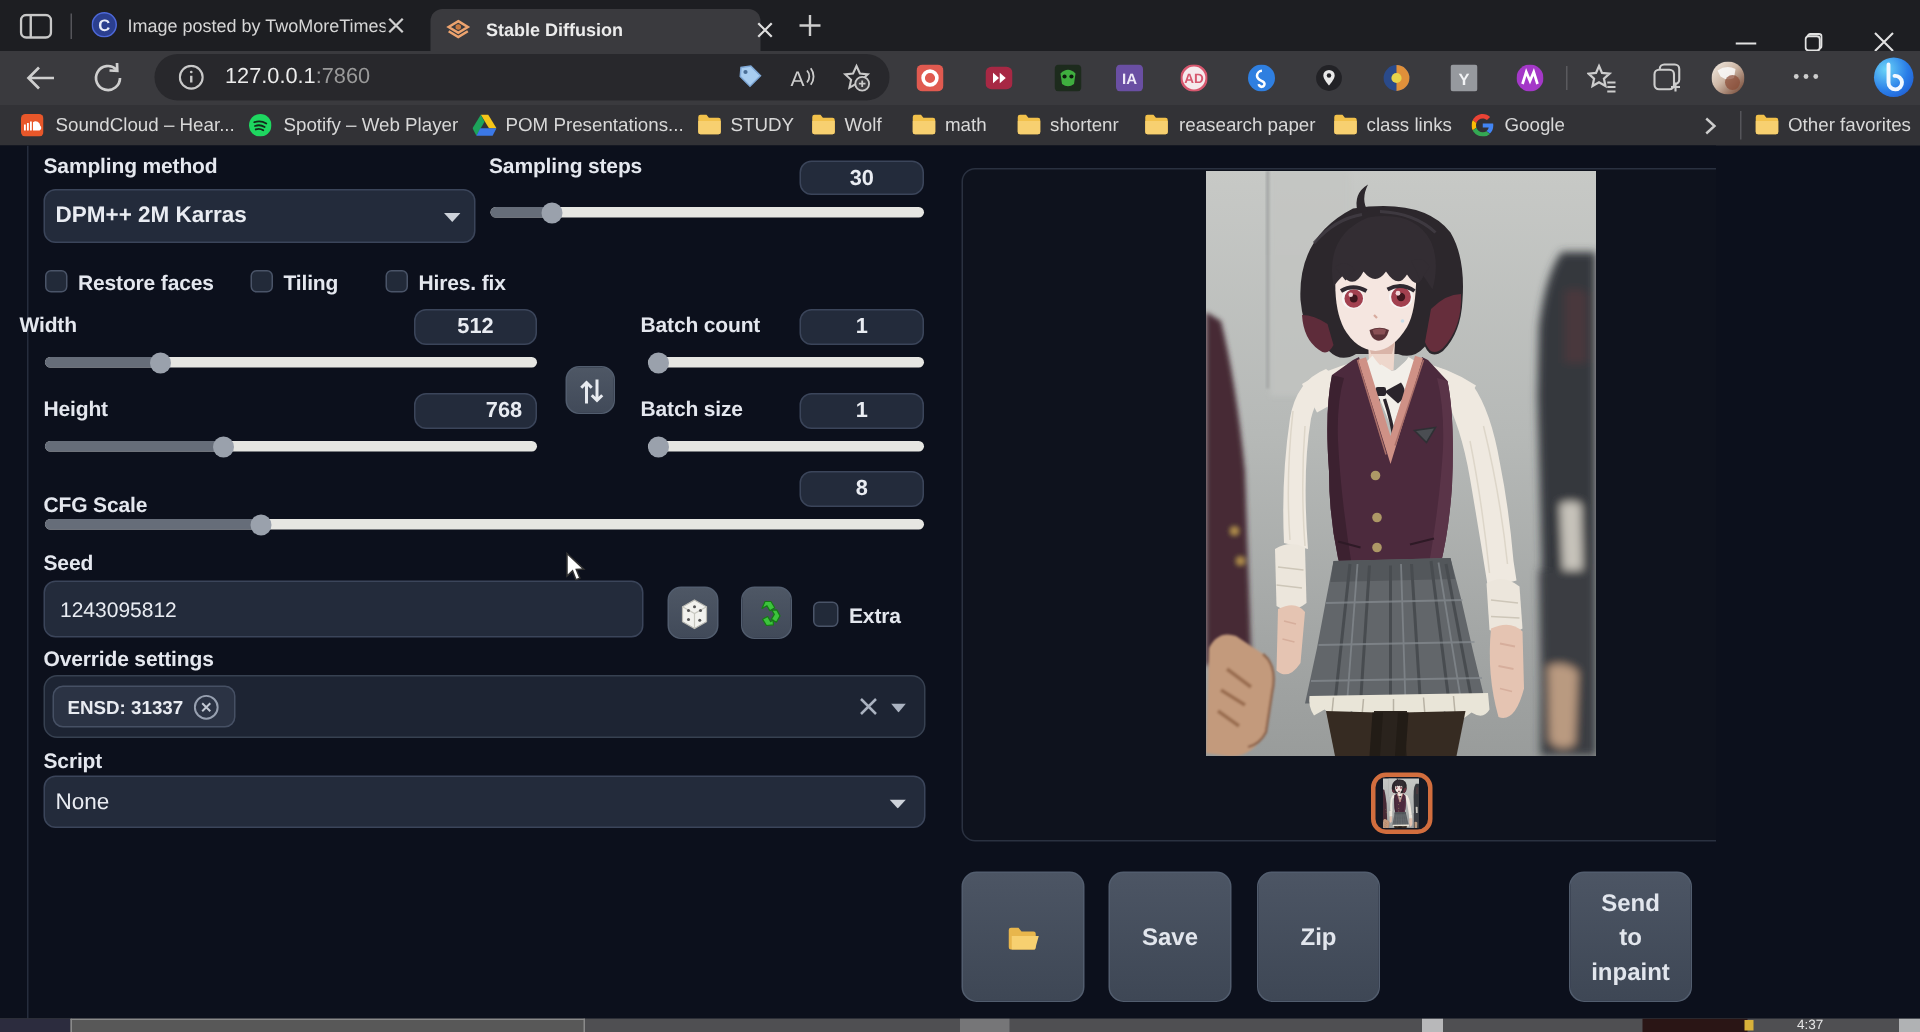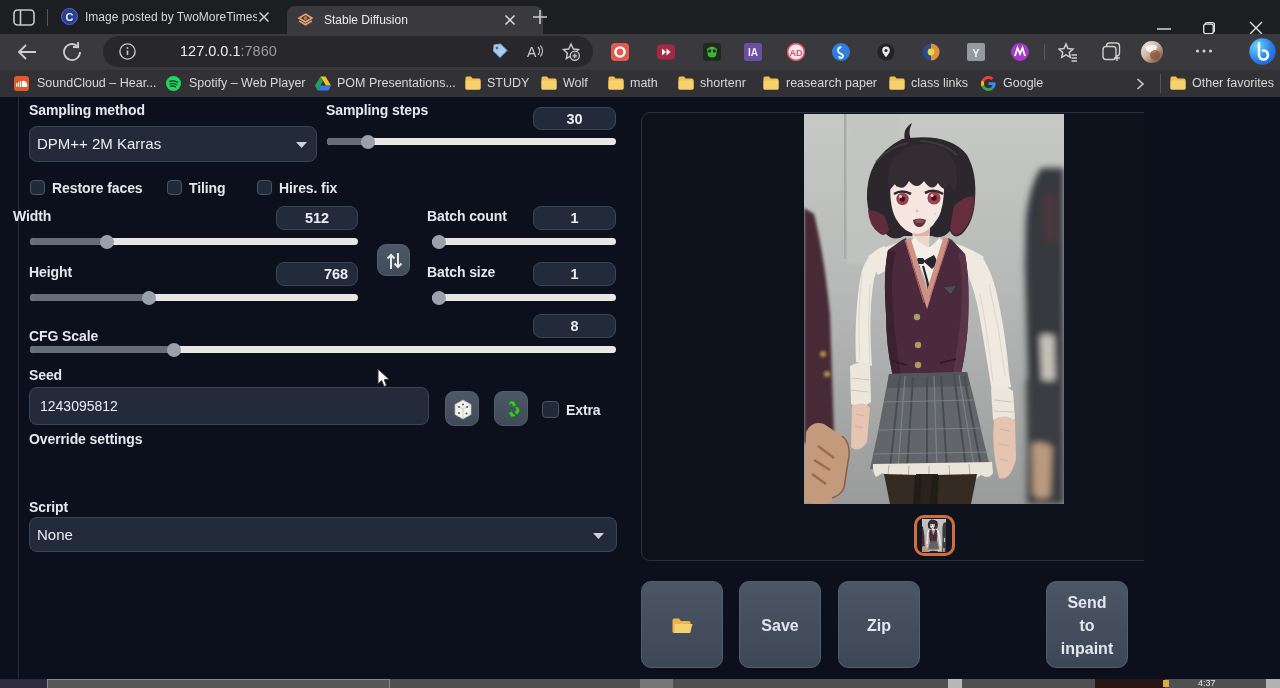--- a/index.html
+++ b/index.html
@@ -39,21 +39,21 @@
         <circle cx="8.5" cy="8.5" r="8" fill="#2b3f8f"></circle>
         <circle cx="8.5" cy="8.5" r="8" fill="none" stroke="#4d68d8" stroke-width="1"></circle>
         <text x="8.5" y="12.5" font-size="11" font-weight="bold" fill="#e8ecf8" text-anchor="middle" font-family="Liberation Sans">C</text>
       </svg>
       <div class="abs tabtxt" style="left:33px;top:0;width:172px;overflow:hidden;white-space:nowrap;">Image posted by TwoMoreTimes</div>
       <svg class="abs" style="left:206px;top:11px" width="12" height="12" viewBox="0 0 12 12">
           <path d="M1.5 1.5 L10.5 10.5 M10.5 1.5 L1.5 10.5" stroke="#cfcfcf" stroke-width="1.5"></path>
         </svg>
     </div>
 
-    <div class="abs" style="left:287px;top:6px;width:256px;height:28px;background:#3a3a3e;border-radius:8px 8px 0 0;">
+    <div class="abs" style="left:287px;top:6px;width:220px;height:28px;background:#3a3a3e;border-radius:8px 8px 0 0;font-weight:bold;">
       <svg class="abs" style="left:10px;top:6px" width="17" height="17" viewBox="0 0 24 24">
         <path d="M12 3 L21 8.5 L12 14 L3 8.5 Z" fill="none" stroke="#eda36e" stroke-width="2.4"></path>
         <path d="M3 12.5 L12 18 L21 12.5" fill="none" stroke="#eda36e" stroke-width="2.4"></path>
         <circle cx="12" cy="8.5" r="2.6" fill="#c97a42"></circle>
       </svg>
       <div class="abs" style="left:37px;top:0;font-size:12px;color:#ececec;line-height:28px;">Stable Diffusion</div>
       <svg class="abs" style="left:217px;top:8px" width="12" height="12" viewBox="0 0 12 12">
           <path d="M1.5 1.5 L10.5 10.5 M10.5 1.5 L1.5 10.5" stroke="#dedede" stroke-width="1.5"></path>
         </svg>
     </div>
@@ -84,21 +84,21 @@
         <path d="M19 11 a8 8 0 1 1 -2.4 -5.7" fill="none" stroke="#cfcfcf" stroke-width="1.8"></path>
         <path d="M17 1 L17.2 6.2 L12 6.0" fill="none" stroke="#cfcfcf" stroke-width="1.8"></path>
       </svg>
 
     <div class="abs" style="left:103px;top:2px;width:490px;height:31px;background:#28282c;border-radius:16px;">
       <svg class="abs" style="left:16px;top:7px" width="17" height="17" viewBox="0 0 17 17">
           <circle cx="8.5" cy="8.5" r="7.6" fill="none" stroke="#c9c9c9" stroke-width="1.4"></circle>
           <line x1="8.5" y1="7.5" x2="8.5" y2="12" stroke="#c9c9c9" stroke-width="1.6"></line>
           <circle cx="8.5" cy="5" r="0.9" fill="#c9c9c9"></circle>
         </svg>
-      <div class="abs" style="left:47px;top:0;line-height:31px;font-size:14.5px;color:#ececec;margin-left:30px;">127.0.0.1<span style="color:#9a9a9a">:7860</span></div>
+      <div class="abs" style="left:47px;top:0;line-height:31px;font-size:14.5px;color:#ececec;">127.0.0.1<span style="color:#9a9a9a">:7860</span></div>
 
       <svg class="abs" style="left:387px;top:6px" width="20" height="20" viewBox="0 0 20 20">
           <path d="M10.5 2 L17 8.5 L10 15.5 L3.5 9 L4 3 Z" fill="#a8cdf0" stroke="#7fa8d6" stroke-width="1"></path>
           <circle cx="7" cy="6" r="1.4" fill="#4a6e96"></circle>
         </svg>
 
       <svg class="abs" style="left:421px;top:6px" width="20" height="20" viewBox="0 0 20 20">
           <text x="3" y="15" font-size="14" fill="#cdcdcd" font-family="Liberation Sans">A</text>
           <path d="M14 5 a6 6 0 0 1 0 8 M16.5 3.5 a9 9 0 0 1 0 11" fill="none" stroke="#cdcdcd" stroke-width="1.2"></path>
         </svg>
@@ -272,21 +272,21 @@
     <svg class="abs" style="left:1170px;top:6px" width="16" height="14" viewBox="0 0 16 14">
         <path d="M0.5 2 a1.5 1.5 0 0 1 1.5-1.5 h4 l1.6 2 h6.4 a1.5 1.5 0 0 1 1.5 1.5 v8 a1.5 1.5 0 0 1 -1.5 1.5 h-12 a1.5 1.5 0 0 1 -1.5 -1.5 Z" fill="#f2c14b"></path>
         <path d="M0.5 4.6 h15 v7.4 a1.5 1.5 0 0 1 -1.5 1.5 h-12 a1.5 1.5 0 0 1 -1.5 -1.5 Z" fill="#f7d070"></path>
       </svg>
     <div class="abs bktxt" style="left:1192px;top:6px;">Other favorites</div>
   </div>
   <div class="abs" id="content">
     <div class="abs" style="left:18px;top:0;width:1px;height:582px;background:#262d3d"></div>
 
     <div class="abs lbl" style="left:29px;top:5px;">Sampling method</div>
-    <div class="abs inputbox" style="left:29px;top:29px;width:288px;height:36px;line-height:34px;"><span style="margin-left:7px">DPM++ 2M Karras</span>
+    <div class="abs inputbox" style="left:29px;top:29px;width:288px;height:36px;line-height:34px;font-weight:bold;"><span style="margin-left:7px">DPM++ 2M Karras</span>
       <svg class="abs" style="left:266px;top:15px" width="11" height="6" viewBox="0 0 11 6">
           <path d="M0 0 L11 0 L5.5 6 Z" fill="#cdd2da"></path>
         </svg>
     </div>
     <div class="abs lbl" style="left:326px;top:5px;">Sampling steps</div>
     <div class="abs numbox" style="left:533px;top:10px;width:83px;height:23px;">30</div>
     <div class="abs track" style="left:327px;top:41px;width:289px;"></div>
     <div class="abs trackfill" style="left:327px;top:41px;width:41px;"></div>
     <div class="abs knob" style="left:361px;top:38px;"></div>
 
@@ -349,20 +349,35 @@
             <path d="M9 3 L13 3 L15.5 7.2 L12.2 9.1 L10.3 5.8 L7 7.6 Z"></path>
             <path d="M16.8 8.6 L19 12.6 L16.6 16.8 L13.2 14.9 L15.2 11.6 L13.6 8.8 Z"></path>
             <path d="M14.6 18.6 L10 19 L7.4 14.9 L10.8 13 L12.8 16.4 L14.4 15.5 Z"></path>
           </g>
         </svg>
     </div>
     <div class="abs cbx" style="left:542px;top:304px;width:17px;height:17px;"></div>
     <div class="abs lbl" style="left:566px;top:305px;">Extra</div>
 
     <div class="abs lbl" style="left:29px;top:334px;">Override settings</div>
+    <div class="abs" style="left:29px;top:353px;width:588px;height:42px;background:#1d2433;border:1px solid #374151;border-radius:9px;">
+      <div class="abs" style="left:5px;top:6px;width:122px;height:28px;background:#2b3344;border:1px solid #465064;border-radius:7px;">
+        <span class="abs" style="left:9px;top:7px;font-size:12.5px;font-weight:bold;color:#e8ebf1;">ENSD: 31337</span>
+        <svg class="abs" style="left:93px;top:5px" width="17" height="17" viewBox="0 0 17 17">
+            <circle cx="8.5" cy="8.5" r="7.6" fill="none" stroke="#97a0b0" stroke-width="1.3"></circle>
+            <path d="M5.8 5.8 L11.2 11.2 M11.2 5.8 L5.8 11.2" stroke="#c3c9d4" stroke-width="1.3"></path>
+          </svg>
+      </div>
+      <svg class="abs" style="left:542px;top:13px" width="14" height="14" viewBox="0 0 14 14">
+          <path d="M2 2 L12 12 M12 2 L2 12" stroke="#aab2c0" stroke-width="1.7"></path>
+        </svg>
+      <svg class="abs" style="left:564px;top:18px" width="10" height="6" viewBox="0 0 10 6">
+          <path d="M0 0 L10 0 L5 6 Z" fill="#aab2c0"></path>
+        </svg>
+    </div>
 
     <div class="abs lbl" style="left:29px;top:402px;">Script</div>
     <div class="abs inputbox" style="left:29px;top:420px;width:588px;height:35px;line-height:33px;"><span style="margin-left:7px">None</span>
       <svg class="abs" style="left:563px;top:15px" width="11" height="6" viewBox="0 0 11 6">
           <path d="M0 0 L11 0 L5.5 6 Z" fill="#cdd2da"></path>
         </svg>
     </div>
 
     <svg class="abs" style="left:377px;top:271px" width="14" height="21" viewBox="0 0 14 21">
         <path d="M1 1 L1 16 L4.7 12.6 L7 18.5 L9.6 17.4 L7.2 11.7 L12.2 11.4 Z" fill="#fff" stroke="#333" stroke-width="1"></path>

